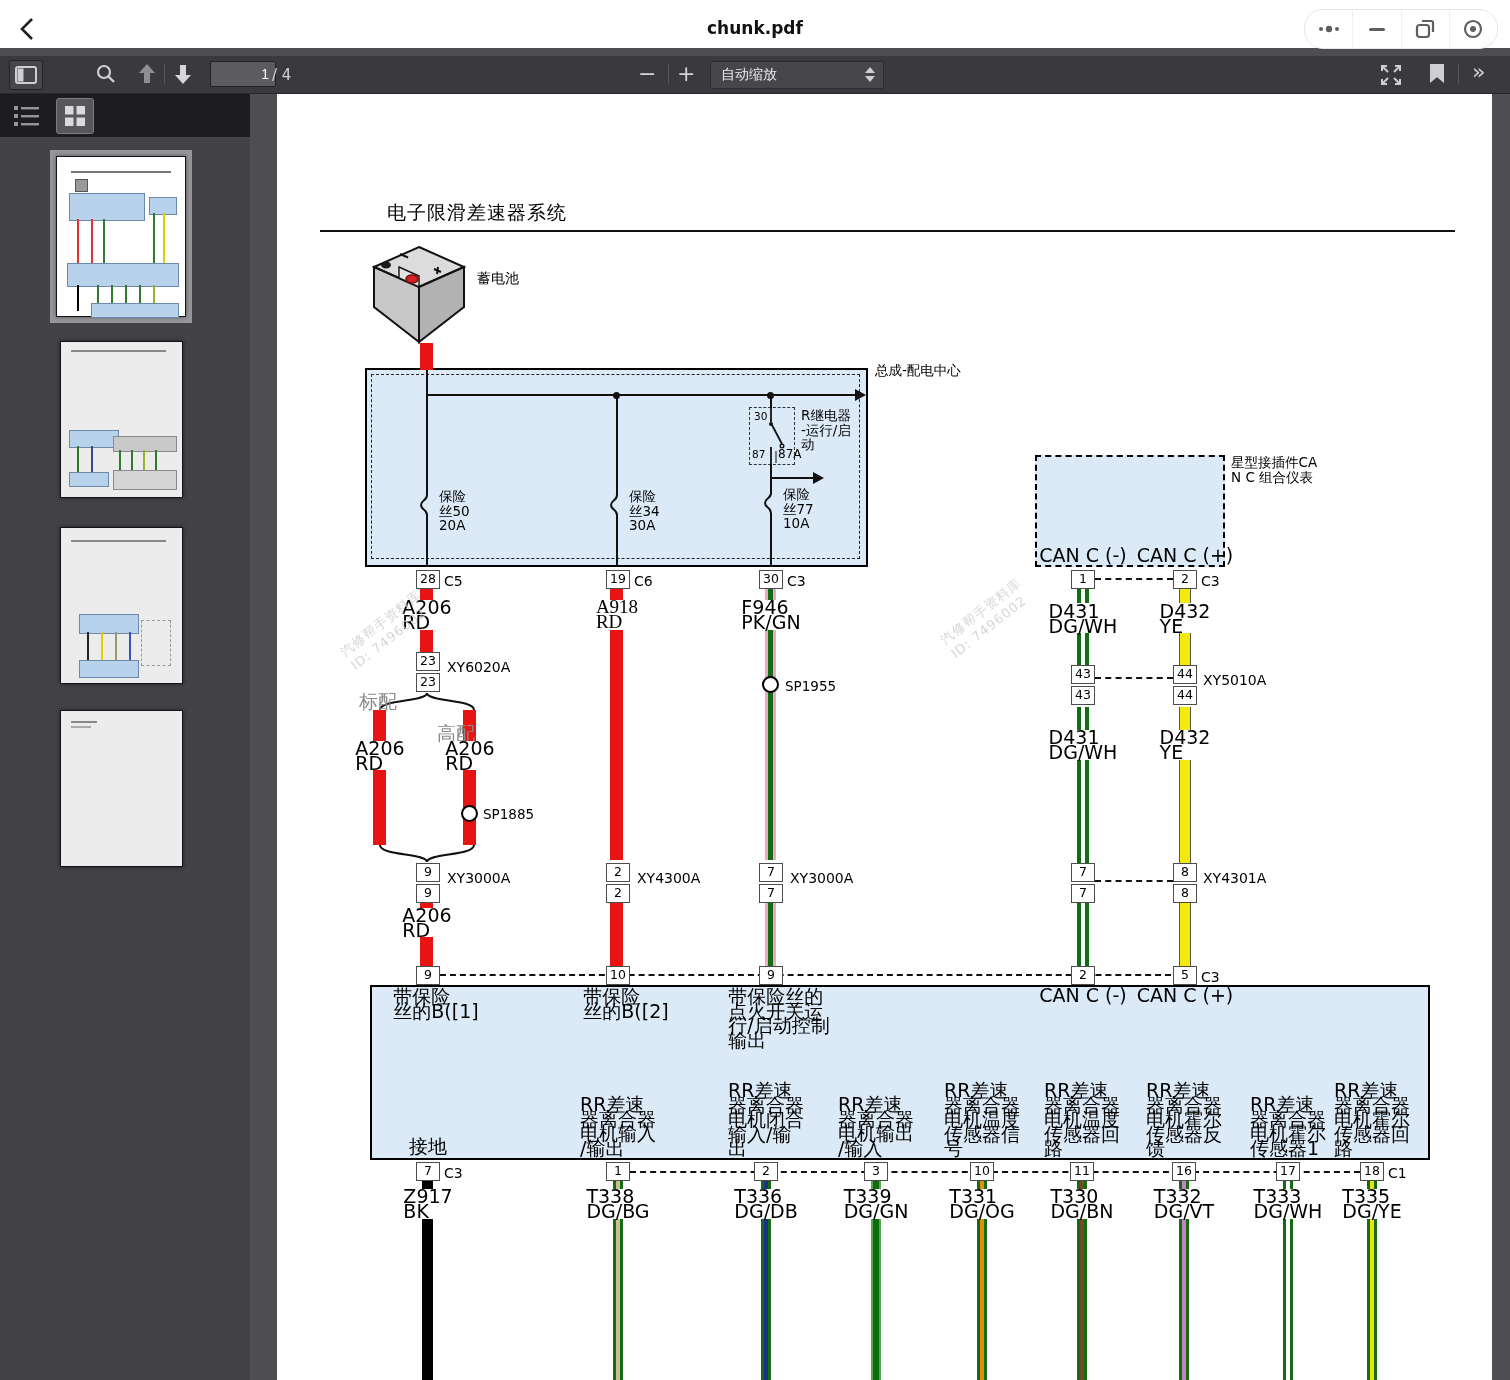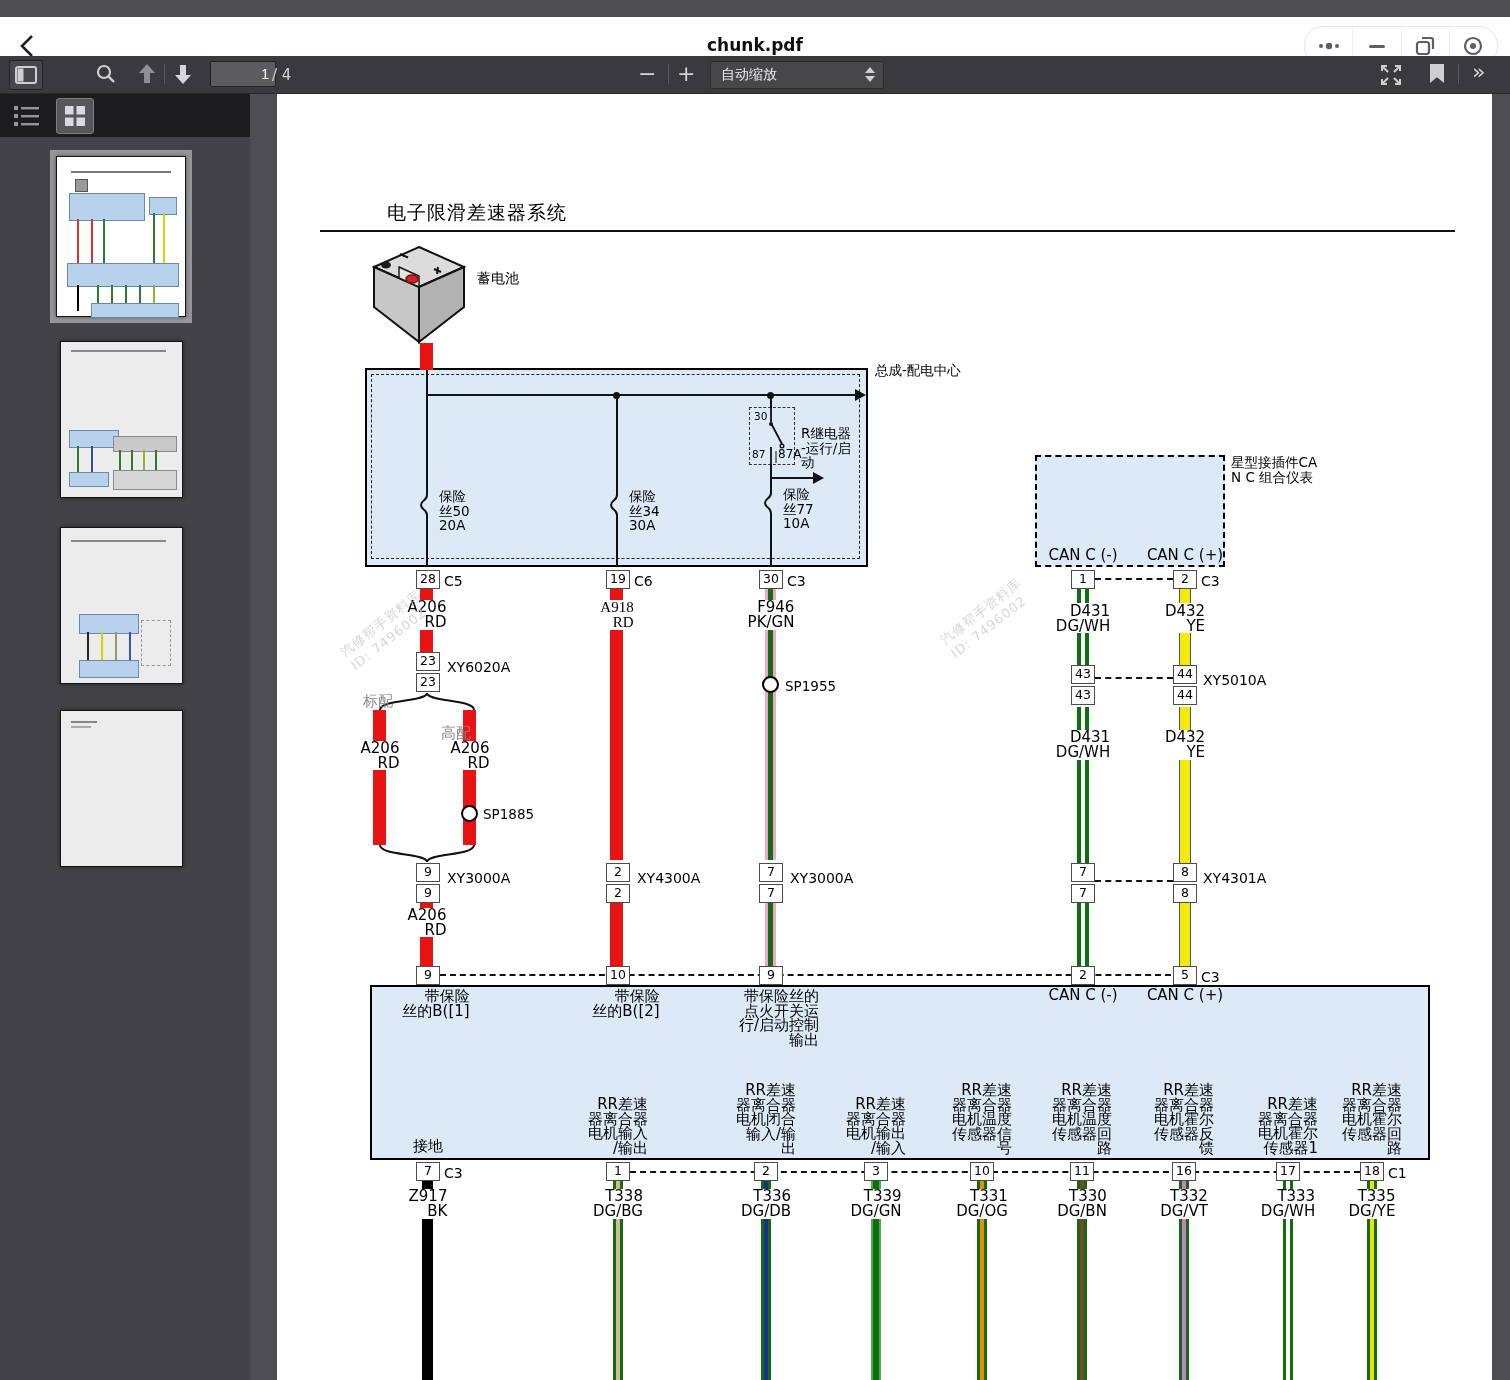--- a/index.html
+++ b/index.html
@@ -1,19 +1,19 @@
 <!DOCTYPE html>
 <html><head>
 <meta charset="utf-8">
 <style>
   html,body{margin:0;padding:0;background:#4d4d52;width:1510px;height:1380px;overflow:hidden;
     font-family:"DejaVu Sans","Liberation Sans",sans-serif;}
   .abs{position:absolute;}
   
-  #apphead{position:absolute;left:0;top:17px;width:1510px;height:40px;background:#fff;z-index:20;}
+  #apphead{position:absolute;left:0;top:0;width:1510px;height:48px;background:#fff;z-index:20;}
   #apptitle{position:absolute;left:0;top:0;width:100%;height:56px;line-height:56px;text-align:center;
     font-size:17px;font-weight:600;color:#111;}
   #backbtn{position:absolute;left:14px;top:14px;width:30px;height:30px;cursor:pointer;}
   #capsule{position:absolute;right:12px;top:9px;width:192px;height:38px;border:1px solid #e7e7e7;
     border-radius:19px;display:flex;background:#fff;}
   .capcell{flex:1;display:flex;align-items:center;justify-content:center;border-right:1px solid #efefef;cursor:pointer;}
   .capcell:last-child{border-right:none;}
   
   #pdfbar{position:absolute;left:0;top:56px;width:1510px;height:37px;background:#3a3a3e;
     border-bottom:1px solid #28282b;z-index:20;}
@@ -34,21 +34,21 @@
   #gridbtn{position:absolute;left:56px;top:5px;width:36px;height:34px;background:#56565b;border:1px solid #7c7c81;
     border-radius:3px;display:flex;align-items:center;justify-content:center;cursor:pointer;}
   #outlinebtn{position:absolute;left:12px;top:10px;cursor:pointer;}
   .thumb{position:absolute;cursor:pointer;}
   .thumbpage{position:absolute;background:#ececec;border:1px solid #141416;box-shadow:0 0 4px rgba(0,0,0,.5);}
   .mini{position:absolute;}
   .mbox{position:absolute;background:#b9d2ec;border:1px solid #6b89a8;}
   .mline{position:absolute;width:2px;}
   
   #page{position:absolute;left:277px;top:93px;width:1215px;height:1287px;background:#fff;z-index:1;}
-  .lbl{position:absolute;transform:translateX(-50%);text-align:right;font-size:15px;line-height:14.5px;
+  .lbl{position:absolute;transform:translateX(-50%);text-align:left;font-size:19px;line-height:14.5px;
     color:#000;white-space:pre-line;z-index:3;}
   .onwire{background:#fff;padding:0 2px;}
   .leftlbl{position:absolute;font-size:13.5px;line-height:14.5px;color:#000;white-space:pre-line;z-index:3;}
   .gray{color:#8a8a8a;}
   .cname{position:absolute;font-size:14px;color:#000;z-index:3;}
   .pin{position:absolute;box-sizing:border-box;width:24px;height:19px;background:#fff;border:1.5px solid #4c4c4c;
     font-size:12.5px;line-height:15px;text-align:center;color:#000;z-index:4;}
   .wire{position:absolute;width:10px;z-index:2;}
   .w-rd{width:13px;background:#e81313;}
   .w-bk{width:11px;background:#000;}
@@ -291,21 +291,21 @@
     <path d="M22 0 V15" stroke="#111" stroke-width="1.8"></path>
     <circle cx="22" cy="17" r="2" fill="#111"></circle>
     <path d="M23 18 L33 37" stroke="#111" stroke-width="1.8"></path>
     <circle cx="33" cy="39" r="1.8" fill="#fff" stroke="#111" stroke-width="1.4"></circle>
     <path d="M22 40 V58" stroke="#111" stroke-width="1.8"></path>
     <path d="M27 44 V56" stroke="#111" stroke-width="1"></path>
   </svg>
   <div class="smt" style="left:477px;top:318px;">30</div>
   <div class="smt" style="left:475px;top:356px;">87</div>
   <div class="smt" style="left:501px;top:356px;font-size:12px;">87A</div>
-  <div class="leftlbl" style="left:524px;top:333px;">R继电器
+  <div class="leftlbl" style="left:524px;top:315px;">R继电器
 -运行/启
 动</div>
   <div class="vline" style="left:493px;top:372px;height:14px;"></div>
   <div class="hline" style="left:494px;top:384px;width:44px;"></div>
   <div class="arr-r" style="left:536px;top:379px;"></div>
   <div class="vline" style="left:493px;top:386px;height:10px;"></div>
 
   <svg class="abs" style="left:142px;top:397px;z-index:2;" width="16" height="30" viewBox="0 0 16 30">
     <path d="M8 0 v5 C8 11 2 10 2 15 C2 20 8 19 8 25 v5" fill="none" stroke="#111" stroke-width="2"></path>
     </svg>

